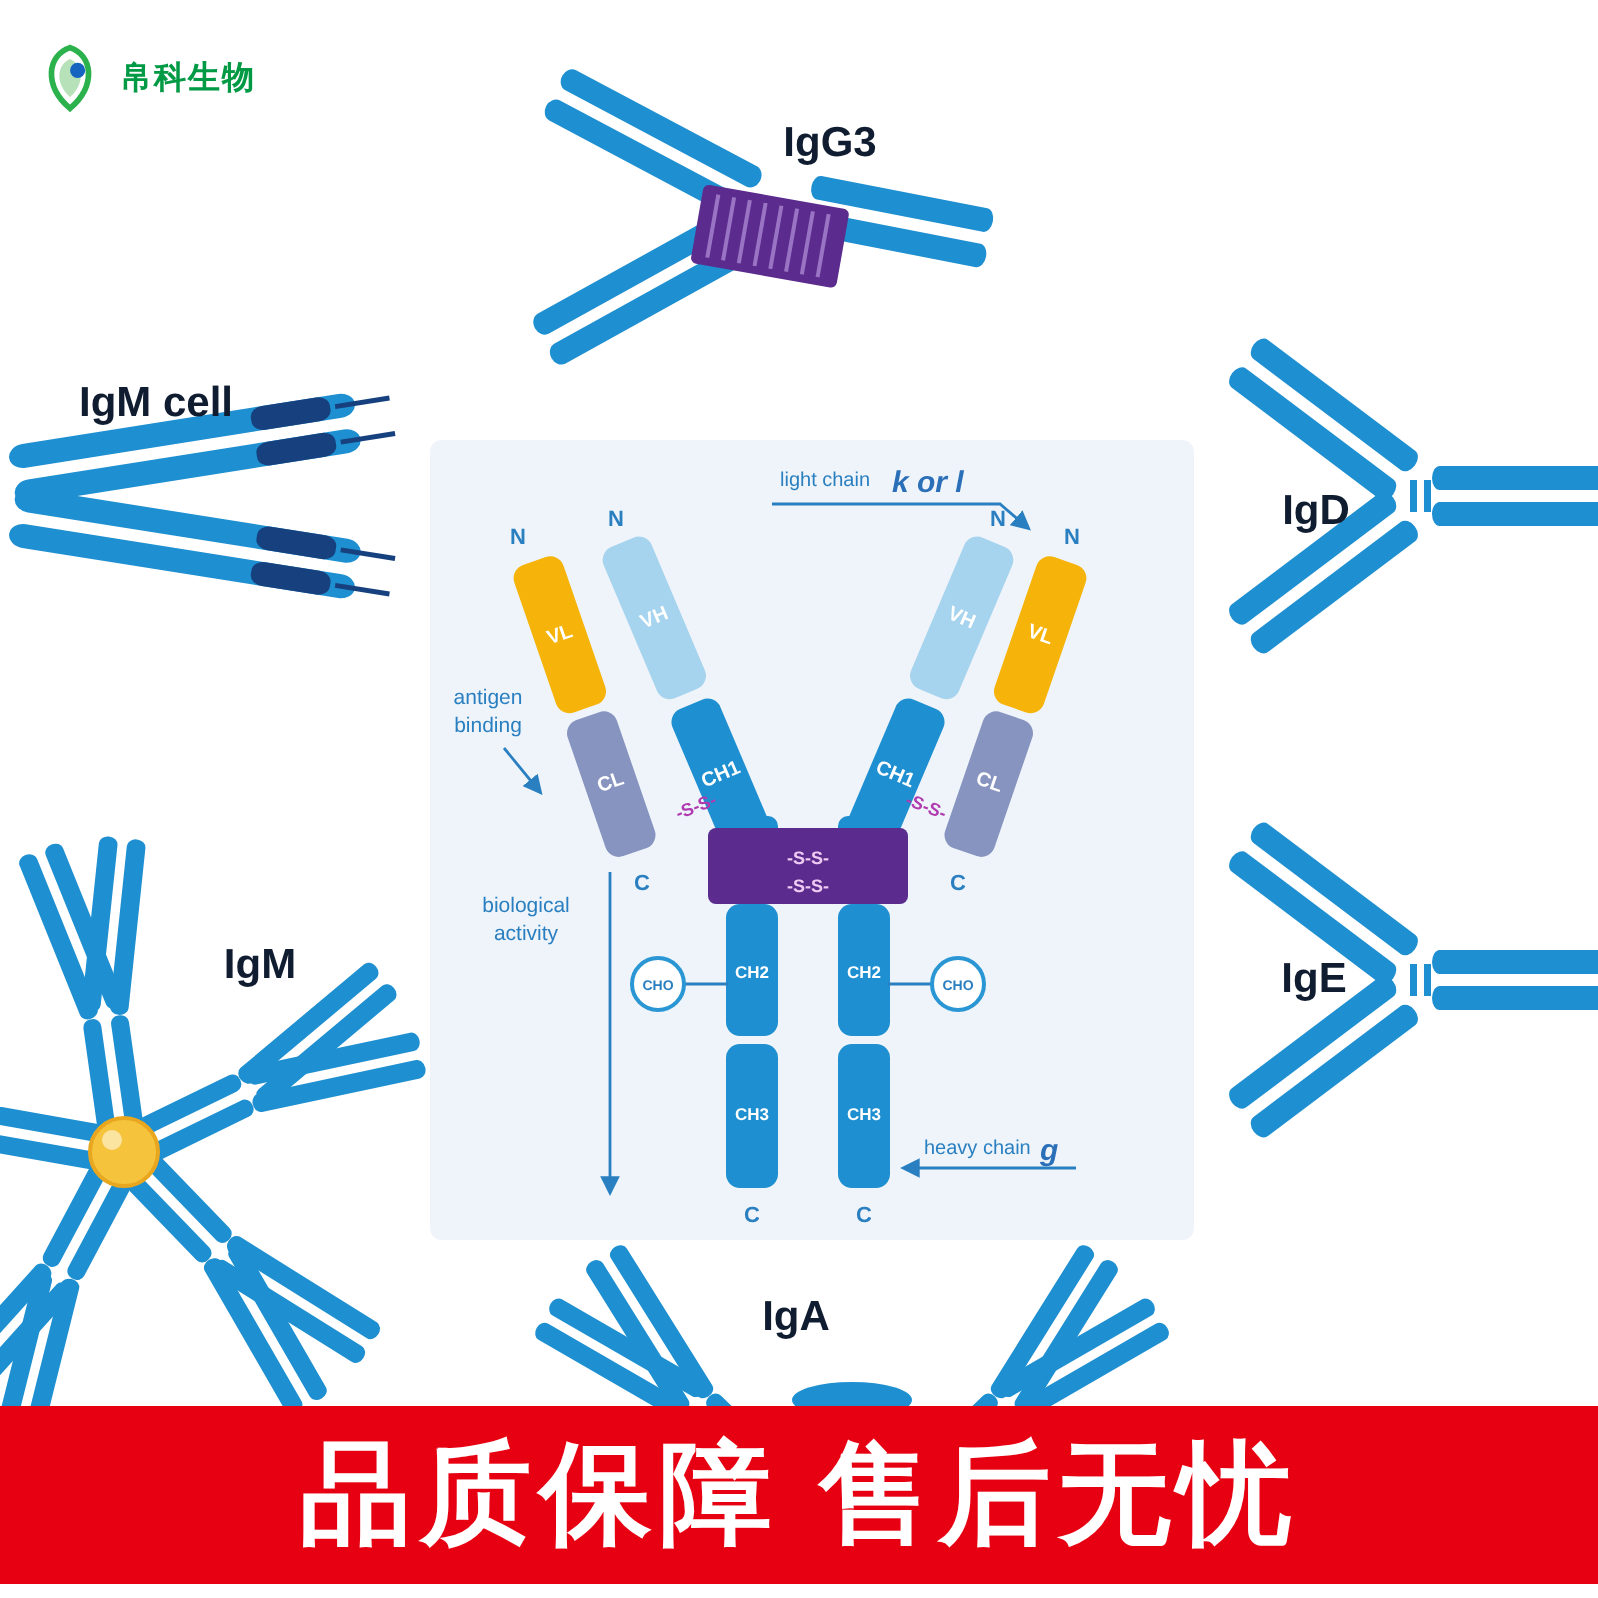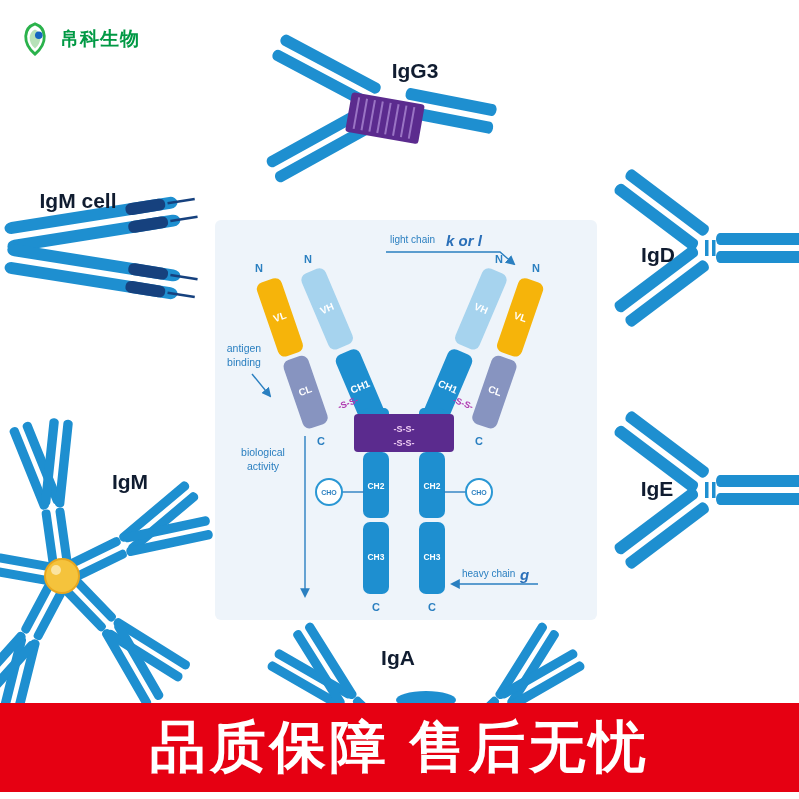--- a/index.html
+++ b/index.html
@@ -21,21 +21,21 @@
   .anno-start{fill:#2a7fc0;font-size:10px;}
   .anno-big{fill:#2a6fb8;font-size:15px;font-weight:bold;font-style:italic;}
   .term{fill:#2a7fc0;font-weight:bold;font-size:11px;text-anchor:middle;}
   .ss{fill:#b03ab0;font-weight:bold;font-size:9px;text-anchor:middle;}
   .ss-hinge{fill:#eecbf2;font-weight:bold;font-size:9px;text-anchor:middle;}
   .cho-t{fill:#2a7fc0;font-weight:bold;font-size:7px;text-anchor:middle;}
   .ab-label{fill:#101c30;font-weight:bold;font-size:21px;text-anchor:middle;}
   .line-blue{stroke:#2a7fc0;stroke-width:1.4;fill:none;}
   
   .logo{position:absolute;left:16px;top:20px;display:flex;align-items:center;gap:6px;}
-  .logo-text{color:#009944;font-weight:bold;font-size:19px;letter-spacing:1px;}
+  .logo-text{color:#009944;font-weight:bold;font-size:16px;letter-spacing:1px;}
   
   .banner{position:absolute;left:0;top:703px;width:799px;height:89px;background:#e60012;
           display:flex;align-items:center;justify-content:center;}
   .banner-text{color:#ffffff;font-weight:bold;font-size:56px;letter-spacing:4px;}
 </style>
 </head>
 <body>
 
 <div class="page">
 

